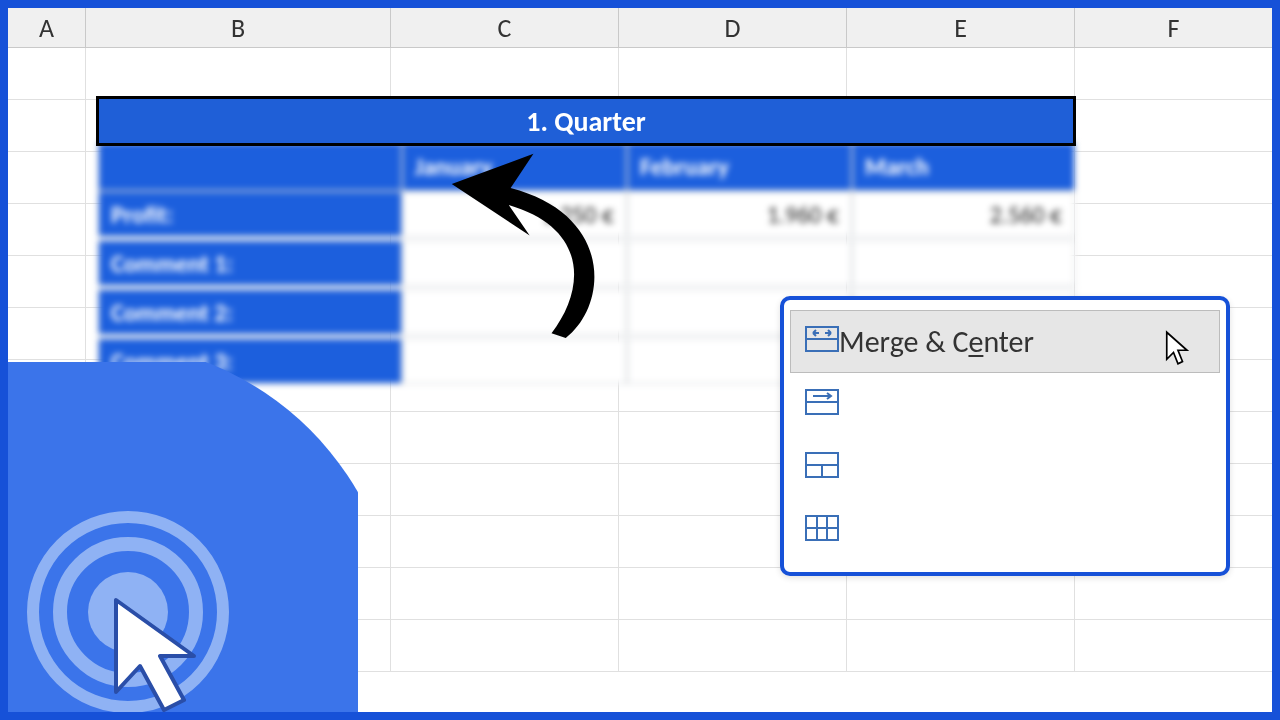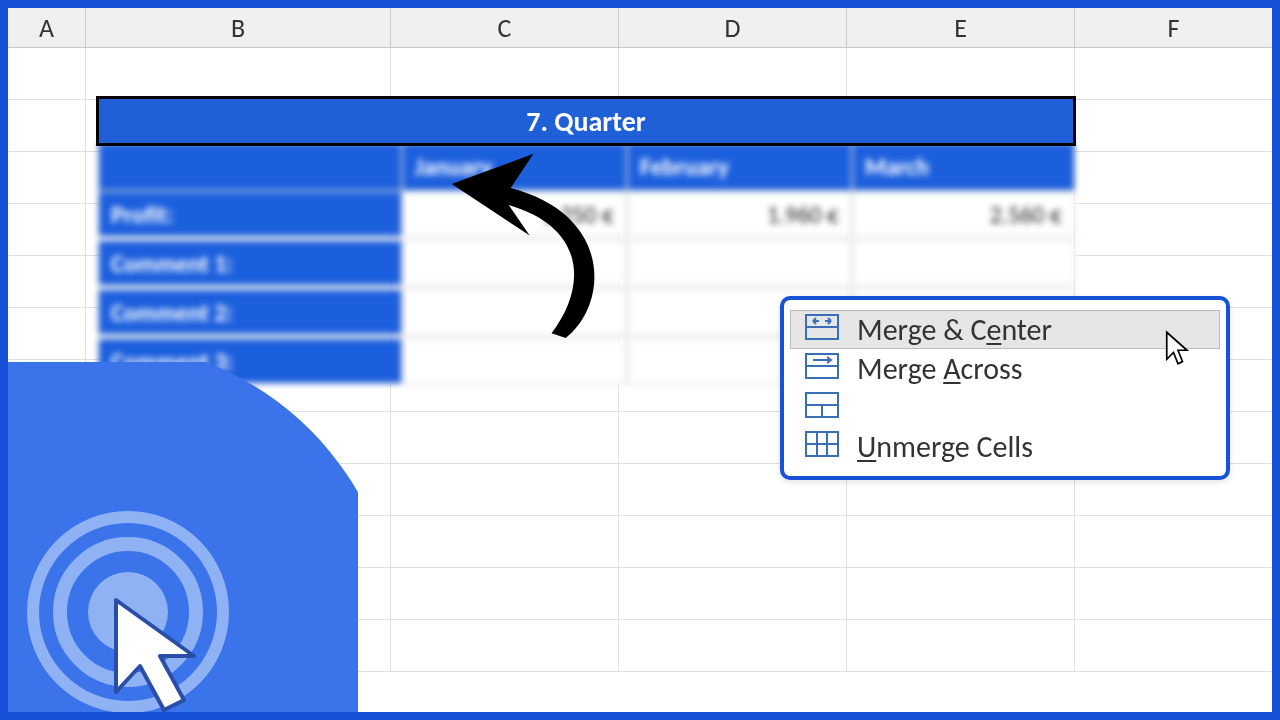--- a/index.html
+++ b/index.html
@@ -113,22 +113,21 @@
     background: #fff;
     border: 4px solid #1651D8;
     border-radius: 10px;
     padding: 10px 6px;
     z-index: 25;
     box-shadow: 0 2px 6px rgba(0,0,0,0.12);
   }
   .menu-item {
     display: flex;
     align-items: center;
-    gap: 18px;
-    padding: 0 14px;
+    padding: 12px 14px;
     font-size: 30px;
     color: #333;
     cursor: pointer;
     border: 1px solid transparent;
   }
   .menu-item.hover {
     background: #e6e6e6;
     border: 1px solid #bcbcbc;
   }
   .menu-icon {
@@ -303,21 +302,21 @@
       <div class="bz-cell bz-wE bz-white"></div>
     </div>
     <div class="bz-row tight">
       <div class="bz-cell bz-wB bz-lbl">Comment 3:</div>
       <div class="bz-cell bz-wC bz-white"></div>
       <div class="bz-cell bz-wD bz-white"></div>
       <div class="bz-cell bz-wE bz-white"></div>
     </div>
   </div>
 
-<div class="merged-title">7. Quarter</div>
+<div class="merged-title">1. Quarter</div>
 
 <svg class="arrow" viewBox="0 0 170 200">
   <path d="M115 195 C 150 150, 155 85, 70 60 L 92 92 L 10 38 L 96 6 L 72 42 C 180 70, 175 165, 130 200 Z" fill="#000"></path>
 </svg>
 
 <div class="menu" id="menu">
     <div class="menu-item hover">
       <span><svg class="menu-icon" viewBox="0 0 34 26">
           <rect x="1" y="1" width="32" height="24" fill="none" stroke="#3a6fb7" stroke-width="2"></rect>
           <line x1="1" y1="13" x2="33" y2="13" stroke="#3a6fb7" stroke-width="2"></line>
@@ -325,37 +324,35 @@
           <path d="M26 7 L20 7 M26 7 L23 4 M26 7 L23 10" stroke="#3a6fb7" stroke-width="2" fill="none"></path>
         </svg></span>
       <span>Merge &amp; C<span class="underline">e</span>nter</span>
     </div>
     <div class="menu-item ">
       <span><svg class="menu-icon" viewBox="0 0 34 26">
           <rect x="1" y="1" width="32" height="24" fill="none" stroke="#3a6fb7" stroke-width="2"></rect>
           <line x1="1" y1="13" x2="33" y2="13" stroke="#3a6fb7" stroke-width="2"></line>
           <path d="M8 7 L26 7 M22 4 L26 7 L22 10" stroke="#3a6fb7" stroke-width="2" fill="none"></path>
         </svg></span>
-      <span>Merge <span class="underline">A</span>cross</span>
     </div>
     <div class="menu-item ">
       <span><svg class="menu-icon" viewBox="0 0 34 26">
           <rect x="1" y="1" width="32" height="24" fill="none" stroke="#3a6fb7" stroke-width="2"></rect>
           <line x1="1" y1="13" x2="33" y2="13" stroke="#3a6fb7" stroke-width="2"></line>
           <line x1="17" y1="13" x2="17" y2="25" stroke="#3a6fb7" stroke-width="2"></line>
         </svg></span>
     </div>
     <div class="menu-item ">
       <span><svg class="menu-icon" viewBox="0 0 34 26">
           <rect x="1" y="1" width="32" height="24" fill="none" stroke="#3a6fb7" stroke-width="2"></rect>
           <line x1="1" y1="13" x2="33" y2="13" stroke="#3a6fb7" stroke-width="2"></line>
           <line x1="12" y1="1" x2="12" y2="25" stroke="#3a6fb7" stroke-width="2"></line>
           <line x1="22" y1="1" x2="22" y2="25" stroke="#3a6fb7" stroke-width="2"></line>
         </svg></span>
-      <span><span class="underline">U</span>nmerge Cells</span>
     </div>
   <svg class="cursor" viewBox="0 0 24 32">
     <path d="M2 2 L2 26 L8 20 L12 30 L16 28 L12 18 L20 18 Z" fill="#fff" stroke="#000" stroke-width="1.5"></path>
   </svg>
 </div>
 
 <svg class="logo" viewBox="0 0 360 360">
   <defs>
     <clipPath id="cornerclip">
         <rect x="0" y="0" width="360" height="360"></rect>

